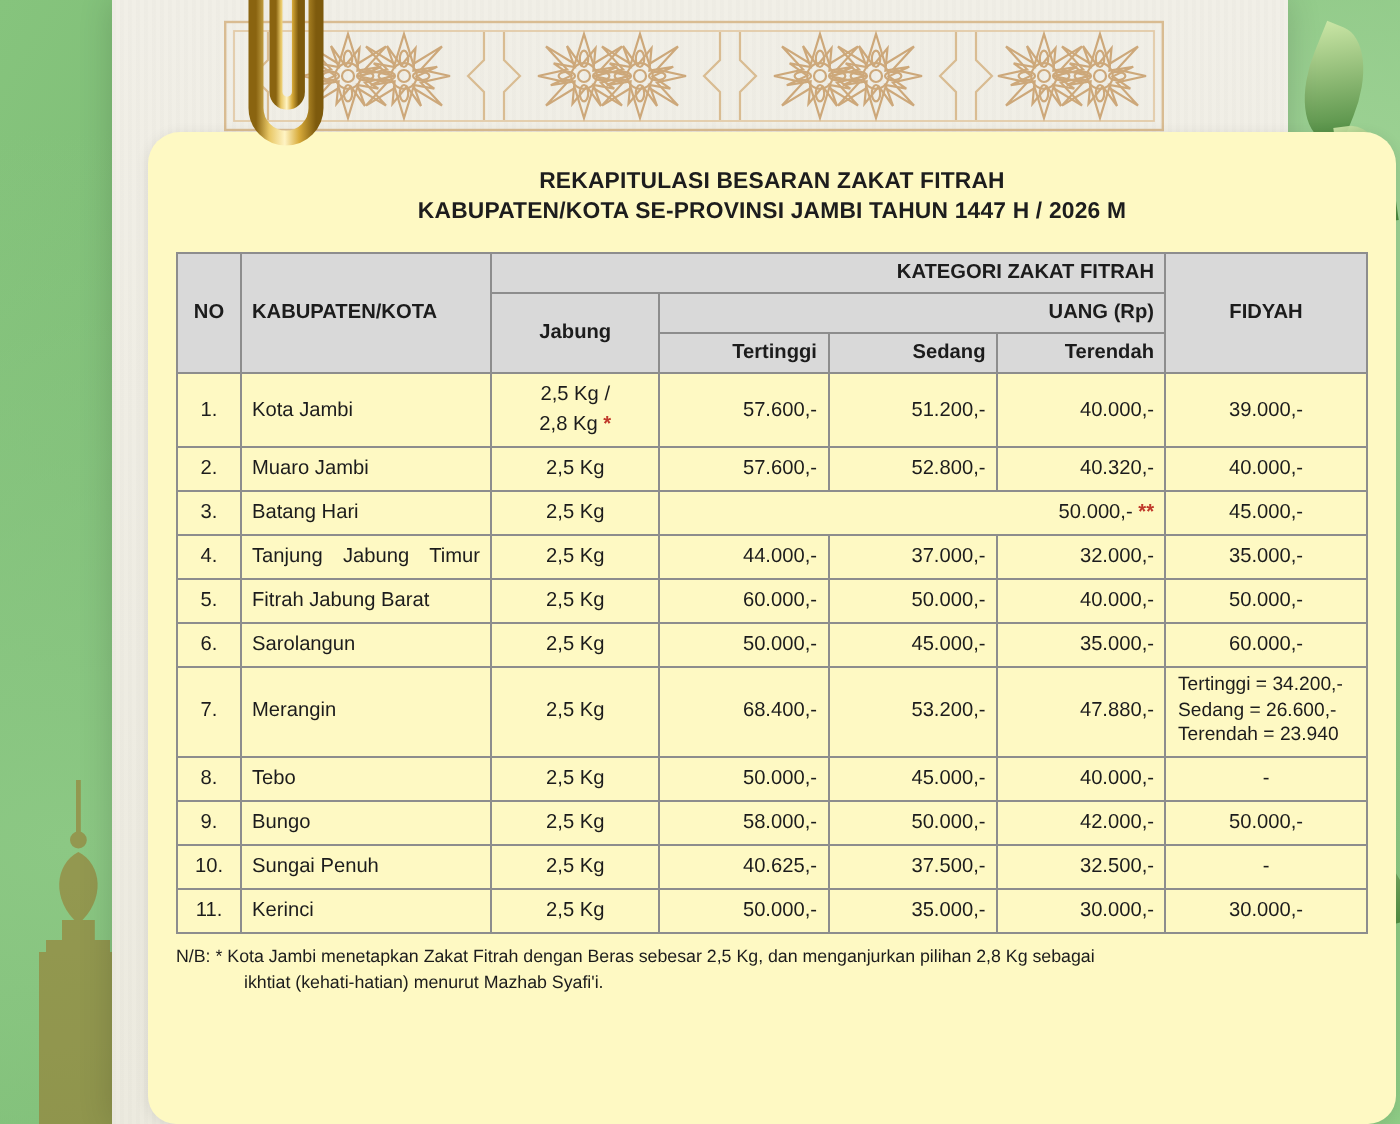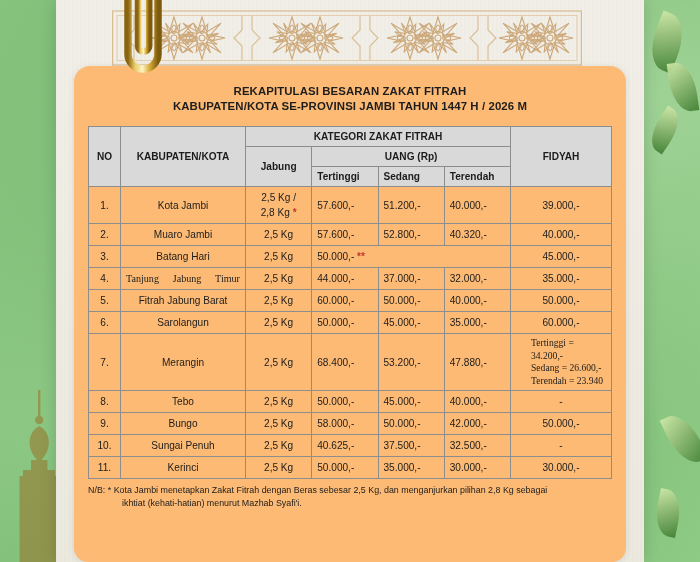--- a/index.html
+++ b/index.html
@@ -36,44 +36,44 @@
     box-shadow:0 0 16px rgba(0,0,0,.16);
   }
 
   
   #ornament { position:absolute; left:112px; top:8px; width:470px; height:60px; }
 
   
   #clip { position:absolute; left:112px; top:-6px; width:62px; height:108px; z-index:6; }
 
   
-  #card { position:absolute; left:74px; top:66px; width:552px; bottom:0;
-    background:#fdba74; border-radius:16px 16px 14px 14px;
+  #card { position:absolute; left:74px; top:66px; width:624px; bottom:0;
+    background:#fef9c3; border-radius:16px 16px 14px 14px;
     box-shadow:0 1px 7px rgba(0,0,0,.09);
     padding:14px 14px 0 14px;
   }
 
   #title { text-align:center; font-weight:bold; font-size:11.4px; color:#1d1d1d;
     line-height:15px; letter-spacing:.1px; margin-top:4px; }
 
   
   table { border-collapse:collapse; width:100%; margin-top:12px;
     font-size:10.1px; color:#1c1c1c; table-layout:fixed; }
   th,td { border:1px solid #8d8d8d; padding:3px 5px; vertical-align:middle; }
-  thead th { background:#d9d9d9; text-align:center; font-weight:bold;
+  thead th { background:#d9d9d9; text-align:right; font-weight:bold;
     font-size:10.1px; line-height:13px; }
   td { height:22px; }
   .c-no     { width:32px;  text-align:center; }
-  .c-kab    { width:125px; text-align:center; }
+  .c-kab    { width:125px; text-align:left; }
   .c-beras  { width:58px;  text-align:center; }
-  .c-money  { width:66px;  text-align:left; }
+  .c-money  { width:66px;  text-align:right; }
   .c-fid    { width:101px; text-align:center;margin-top:20px; }
-  .justify  { text-align:justify; text-align-last:justify; line-height:15px;font-family:Liberation Serif, serif; }
+  .justify  { text-align:justify; text-align-last:justify; line-height:15px; }
   .ast { color:#c0392b; font-weight:bold; }
-  .fid-multi { text-align:left; line-height:12.5px; font-size:9.6px; padding-left:20px;font-family:Liberation Serif, serif; }
+  .fid-multi { text-align:left; line-height:12.5px; font-size:9.6px; padding-left:6px; }
 
   
   #notes { font-size:8.9px; color:#1c1c1c; line-height:13px; margin-top:5px; }
   #notes .ln { display:block; }
   #notes .ind1 { padding-left:34px; }
   #notes .ind2 { padding-left:24px; }
 </style>
 </head>
 <body>
 

